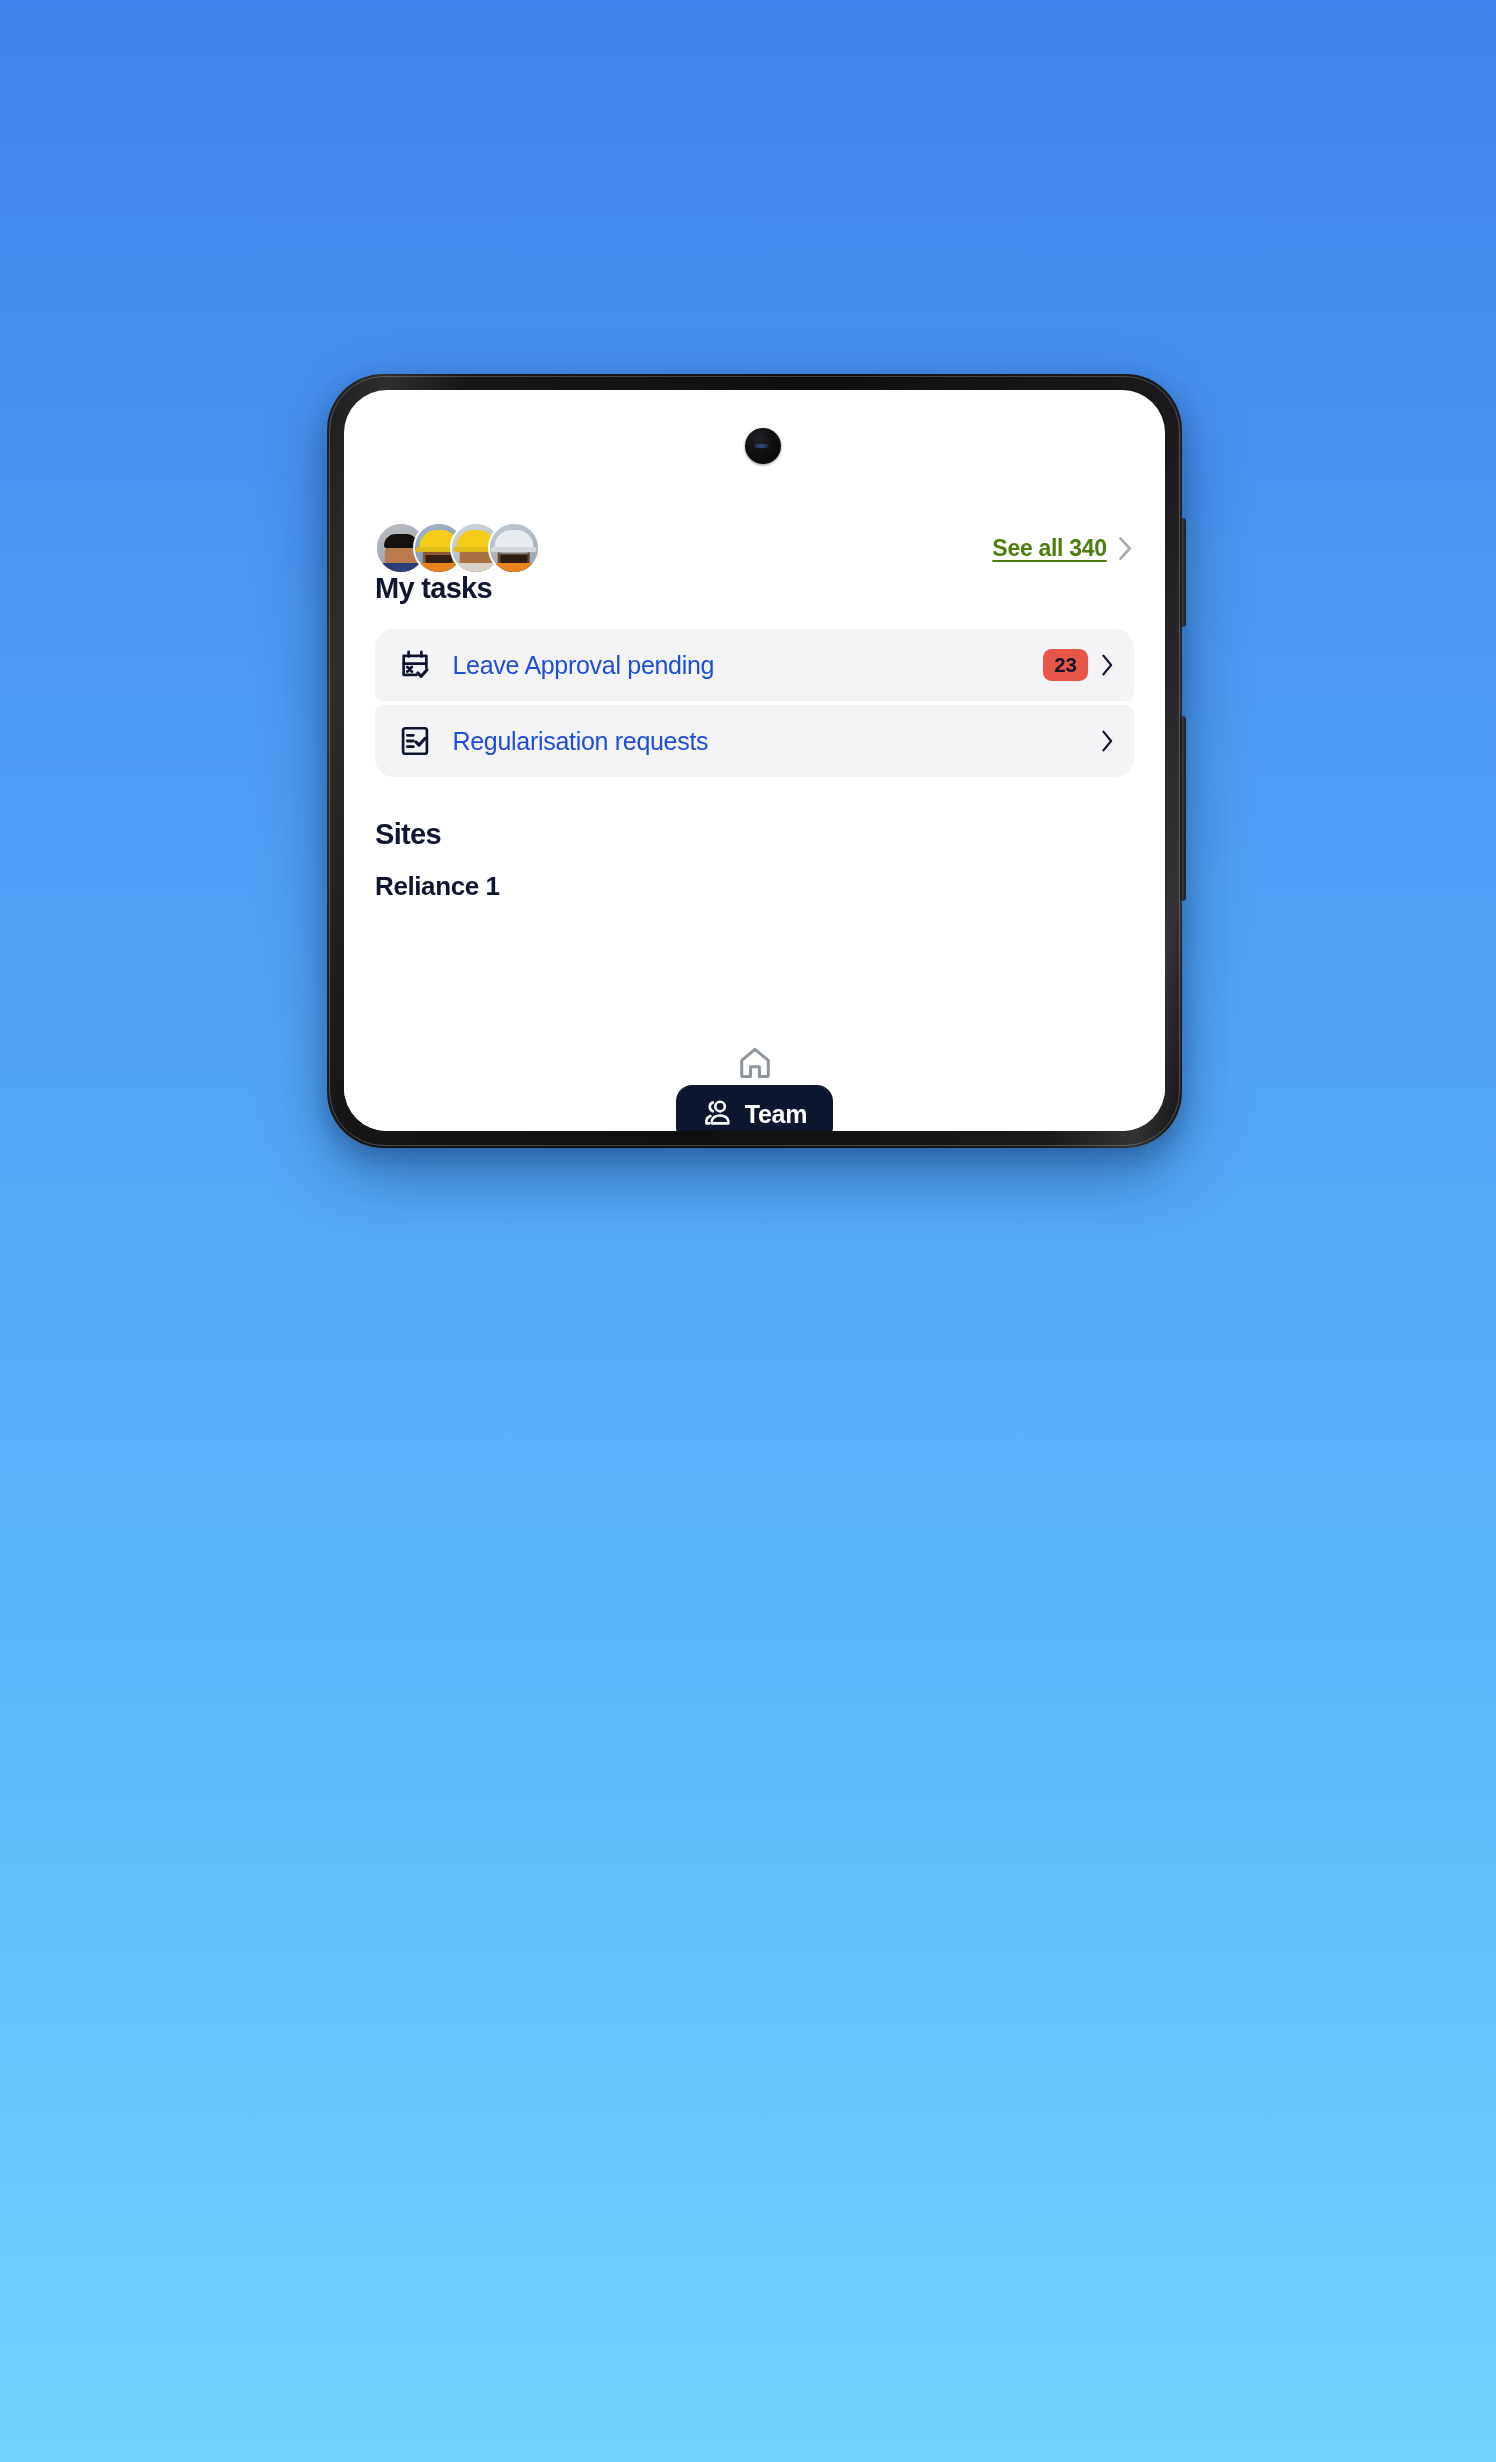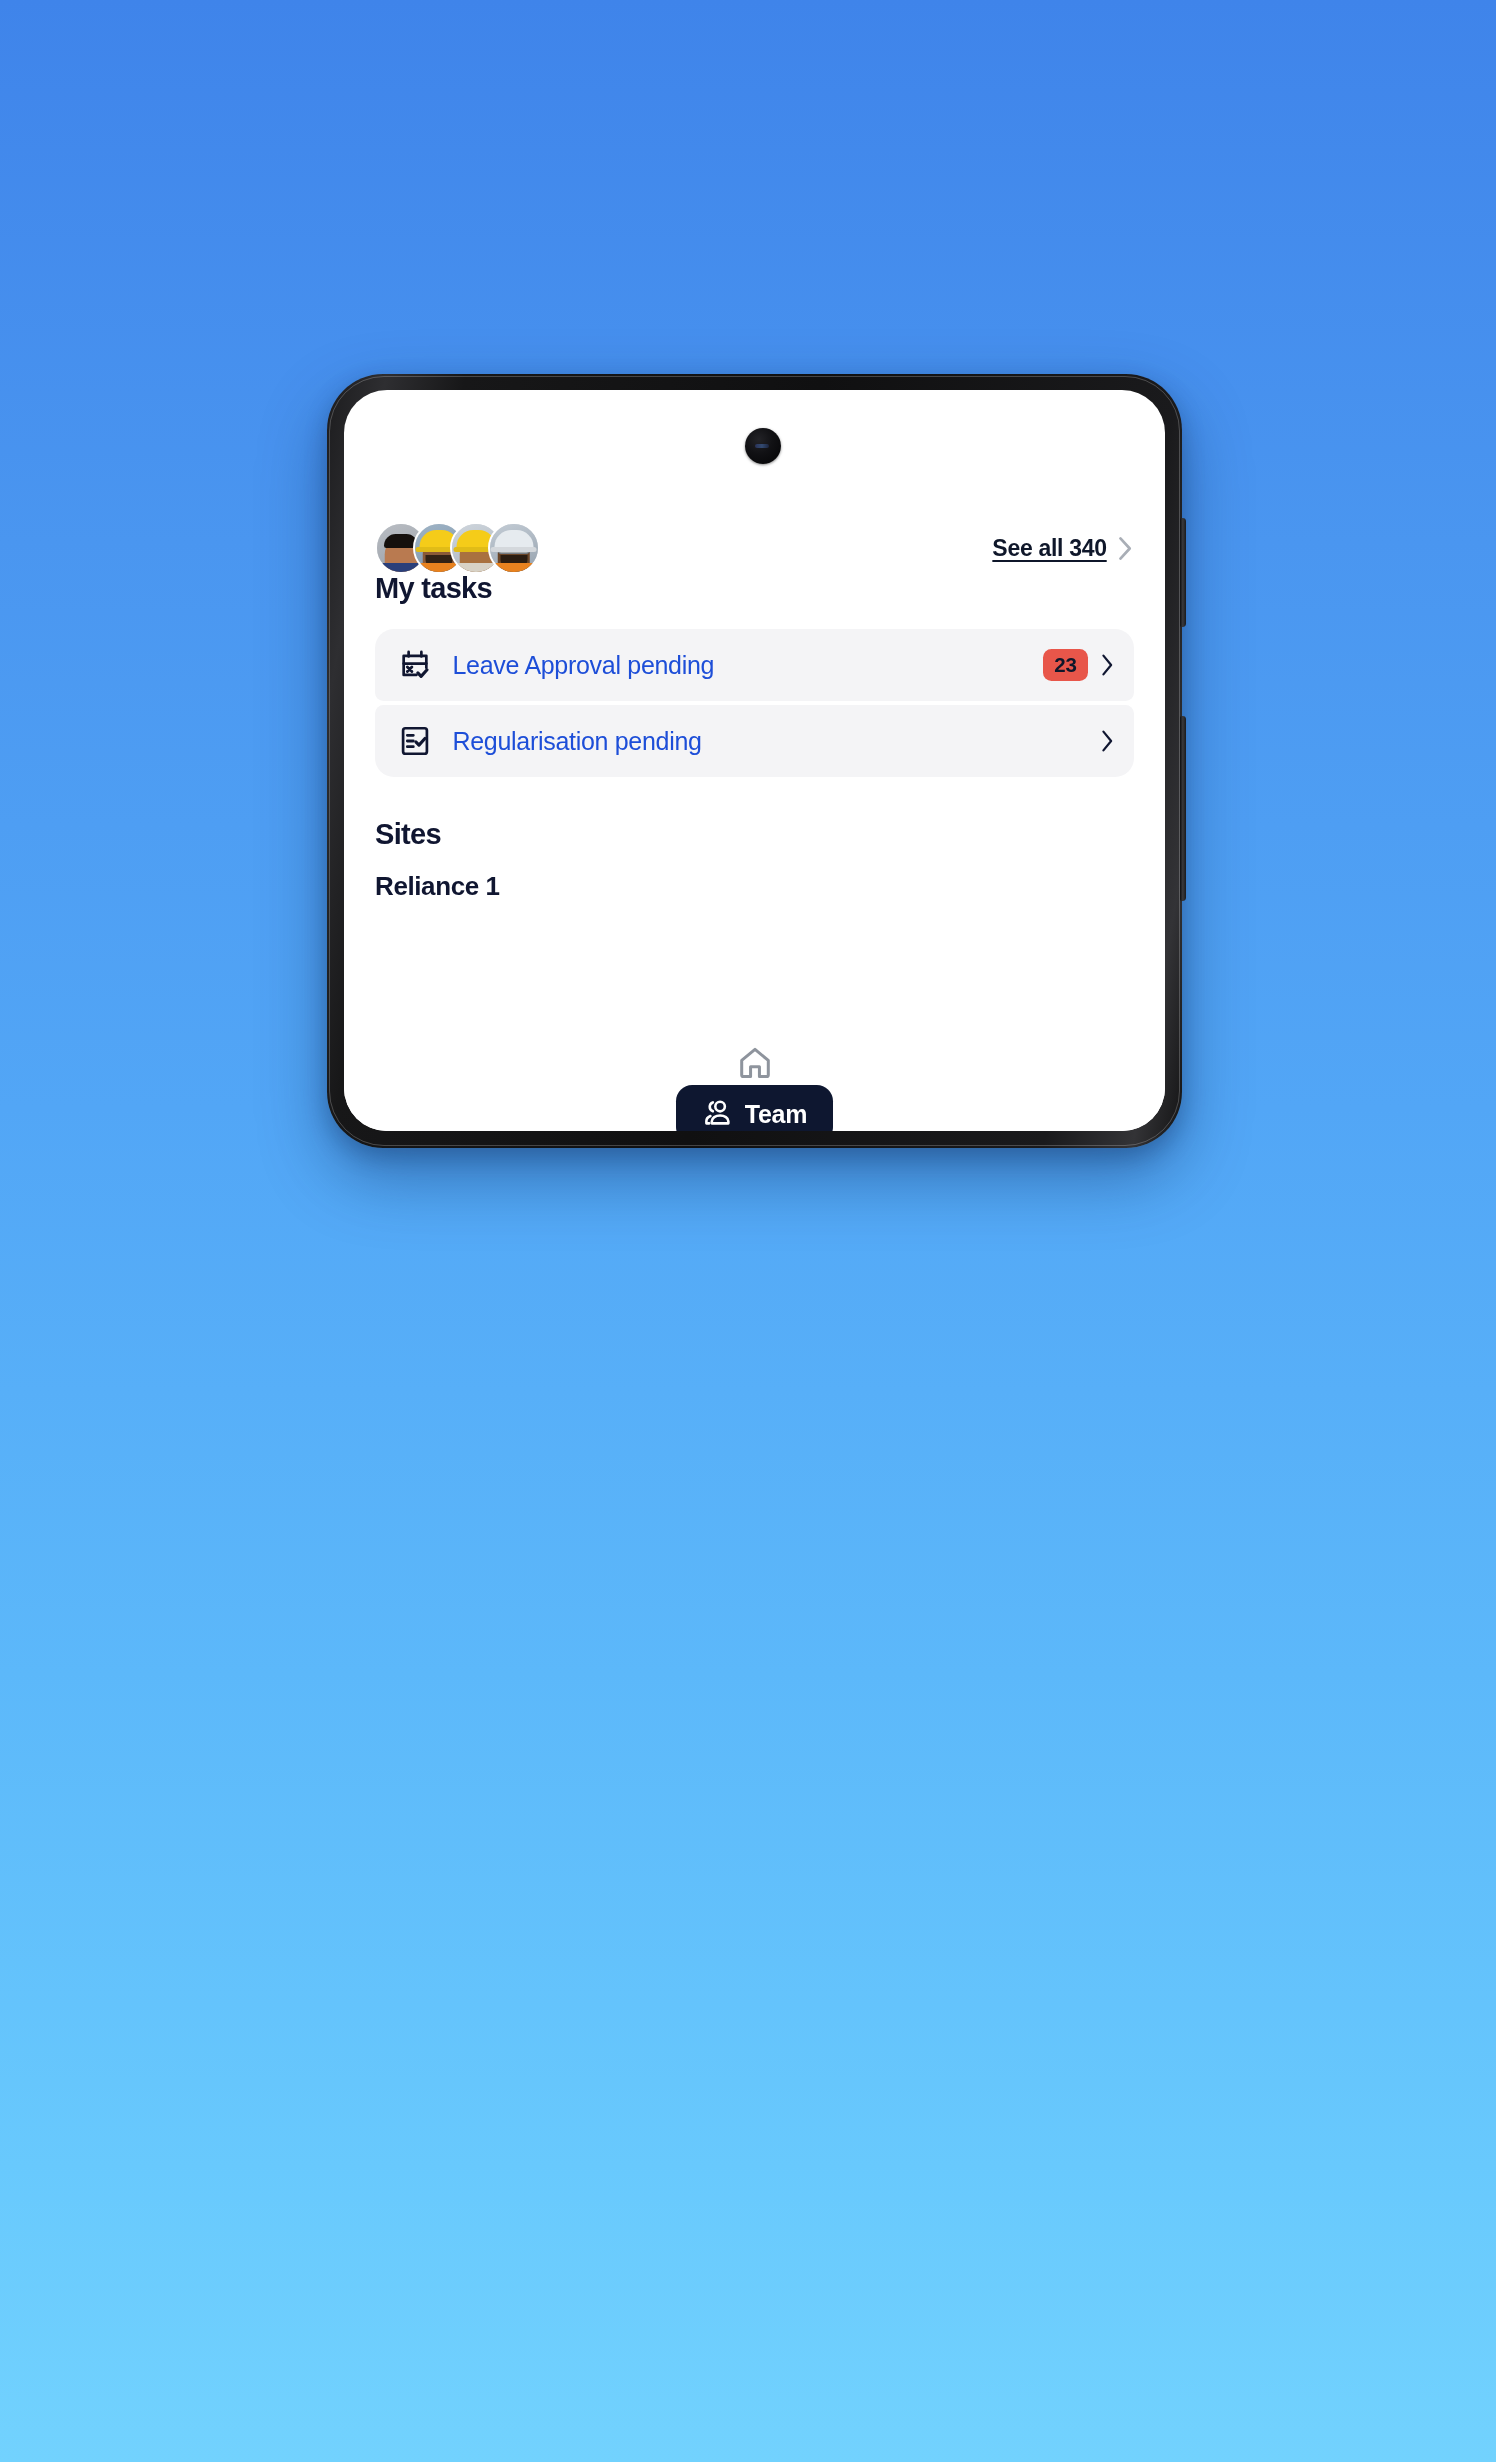--- a/index.html
+++ b/index.html
@@ -187,21 +187,21 @@
 
   .see-all {
     display:flex;
     align-items:center;
     gap:10.3px;
     cursor:pointer;
   }
   .see-all-txt {
     font-size:23px;
     font-weight:600;
-    color:#0f172a;
+    color:#4d7c0f;
     text-decoration:underline;
     text-underline-offset:4.3px;
     text-decoration-thickness:1.7px;
     letter-spacing:-0.3px;
   }
   .chev-grey { color:#a9aeb6; display:flex; }
 
   
   .tasks-head { }
   .task-list { margin-top:26px; }
@@ -372,21 +372,21 @@
         </div>
 
         <div class="task-card">
           <span class="t-icon">
             <svg width="34" height="34" viewBox="0 0 24 24" fill="none">
               <rect x="3.6" y="3" width="16.8" height="18" rx="1.6" stroke="currentColor" stroke-width="1.9"></rect>
               <path d="M6.6 8h4.2M6.6 12h4.2M6.6 16h4.2" stroke="currentColor" stroke-width="2" stroke-linecap="round"></path>
               <path d="M12.6 12.6l2.2 2.3 4.2-4.7" stroke="currentColor" stroke-width="2.2" stroke-linecap="round" stroke-linejoin="round"></path>
             </svg>
           </span>
-          <span class="t-label">Regularisation pending</span>
+          <span class="t-label">Regularisation requests</span>
           <span class="chev-dark">
             <svg width="15.4" height="26" viewBox="0 0 18 30" fill="none">
                 <path d="M4 4 L13 15 L4 26" stroke="currentColor" stroke-width="2.6" stroke-linecap="round" stroke-linejoin="round"></path>
               </svg>
           </span>
         </div>
 
 
 
       </div>

